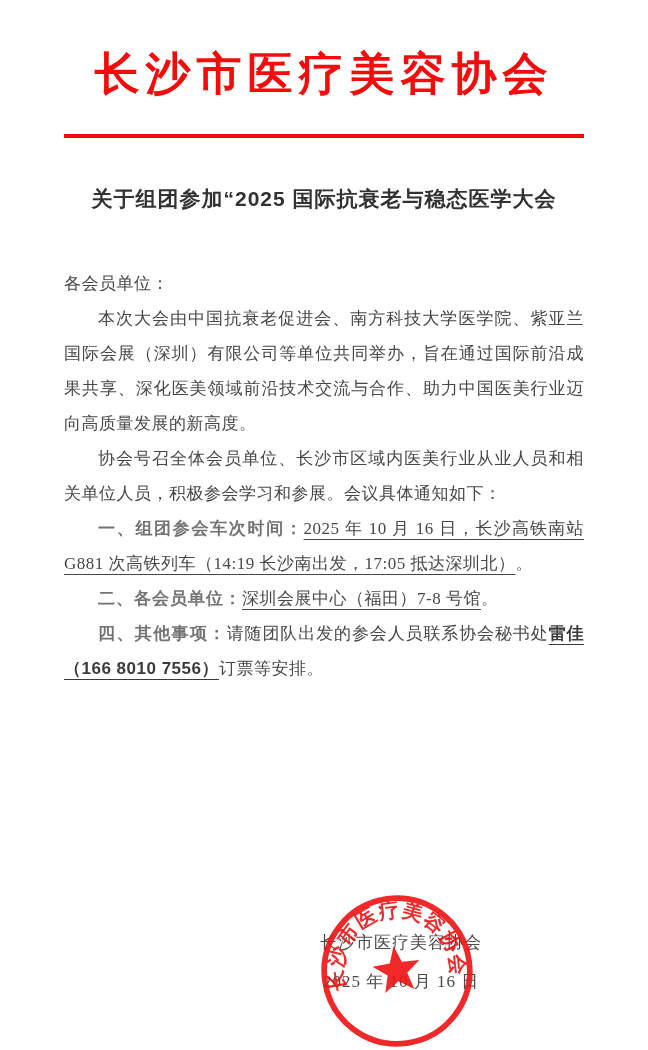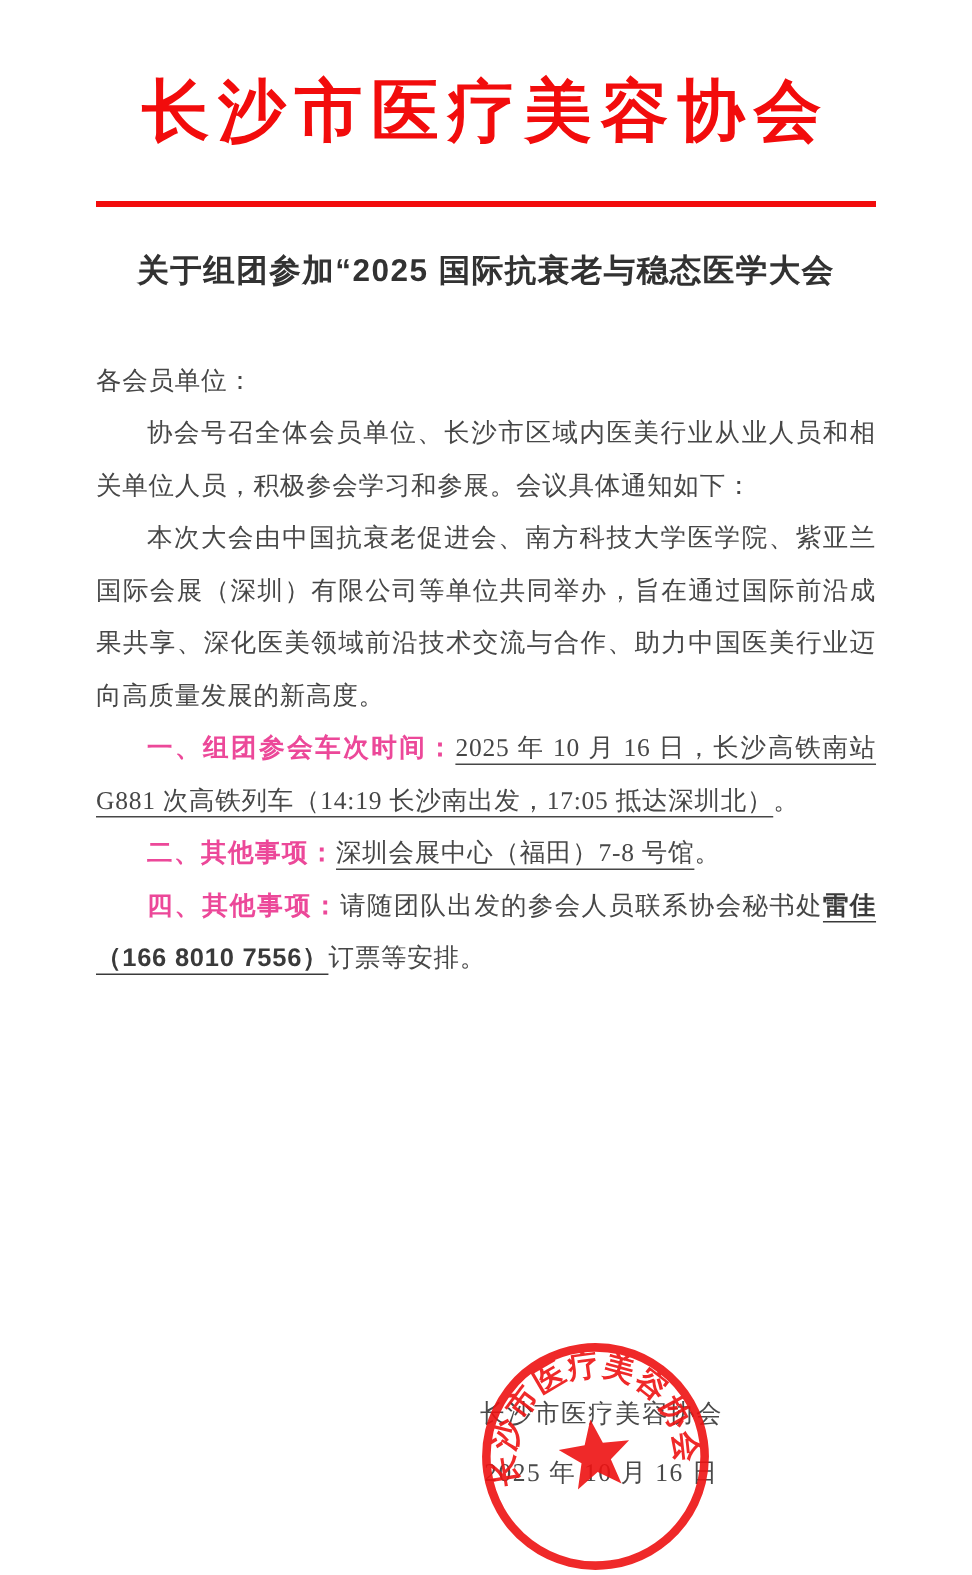--- a/index.html
+++ b/index.html
@@ -30,45 +30,45 @@
     letter-spacing: 6px;
     white-space: nowrap;
   }
   .red-rule {
     height: 4px;
     background: #f20c0c;
     margin-top: 30px;
   }
   
   .doc-title {
-    margin-top: 24px;
+    margin-top: 42px;
     text-align: center;
     font-family: "Liberation Sans", sans-serif;
     font-weight: bold;
     font-size: 21px;
     line-height: 38px;
     color: #323232;
     letter-spacing: 1px;
   }
   
   .content {
-    margin-top: 36px;
+    margin-top: 48px;
     font-size: 17px;
     line-height: 35px;
     text-align: justify;
     word-break: break-all;
     color: #474747;
     letter-spacing: 0.5px;
   }
   .content p { margin: 0; }
   .indent { text-indent: 2em; }
   .bold-label {
     font-family: Liberation Sans, sans-serif;
     font-weight: bold;
-    color: #ec4899;
+    color: #737373;
     letter-spacing: 1px;
   }
   .uline {
     text-decoration: underline;
     text-underline-offset: 5px;
     text-decoration-thickness: 1px;
   }
   .bold-uline {
     font-family: "Liberation Sans", sans-serif;
     font-weight: bold;
@@ -111,26 +111,26 @@
   <h1 class="org-title">长沙市医疗美容协会</h1>
   <div class="red-rule"></div>
 
   <div class="doc-title">
     <div>关于组团参加“2025 国际抗衰老与稳态医学大会</div>
   </div>
 
   <div class="content">
     <p>各会员单位：</p>
 
+    <p class="indent">本次大会由中国抗衰老促进会、南方科技大学医学院、紫亚兰国际会展（深圳）有限公司等单位共同举办，旨在通过国际前沿成果共享、深化医美领域前沿技术交流与合作、助力中国医美行业迈向高质量发展的新高度。</p>
     <p class="indent">协会号召全体会员单位、长沙市区域内医美行业从业人员和相关单位人员，积极参会学习和参展。会议具体通知如下：</p>
-    <p class="indent">本次大会由中国抗衰老促进会、南方科技大学医学院、紫亚兰国际会展（深圳）有限公司等单位共同举办，旨在通过国际前沿成果共享、深化医美领域前沿技术交流与合作、助力中国医美行业迈向高质量发展的新高度。</p>
 
     <p class="indent"><span class="bold-label">一、组团参会车次时间：</span><span class="uline">2025 年 10 月 16 日，长沙高铁南站 G881 次高铁列车（14:19 长沙南出发，17:05 抵达深圳北）</span><span>。</span></p>
 
-    <p class="indent"><span class="bold-label">二、其他事项：</span><span class="uline">深圳会展中心（福田）7-8 号馆</span><span>。</span></p>
+    <p class="indent"><span class="bold-label">二、各会员单位：</span><span class="uline">深圳会展中心（福田）7-8 号馆</span><span>。</span></p>
 
     <p class="indent"><span class="bold-label">四、其他事项：</span><span>请随团队出发的参会人员联系协会秘书处</span><span class="bold-uline">雷佳（166 8010 7556）</span><span>订票等安排。</span></p>
   </div>
 </div>
 
 <div class="signature">
   <p class="sig-org">长沙市医疗美容协会</p>
   <p class="sig-date">2025 年 10 月 16 日</p>
 </div>
 

